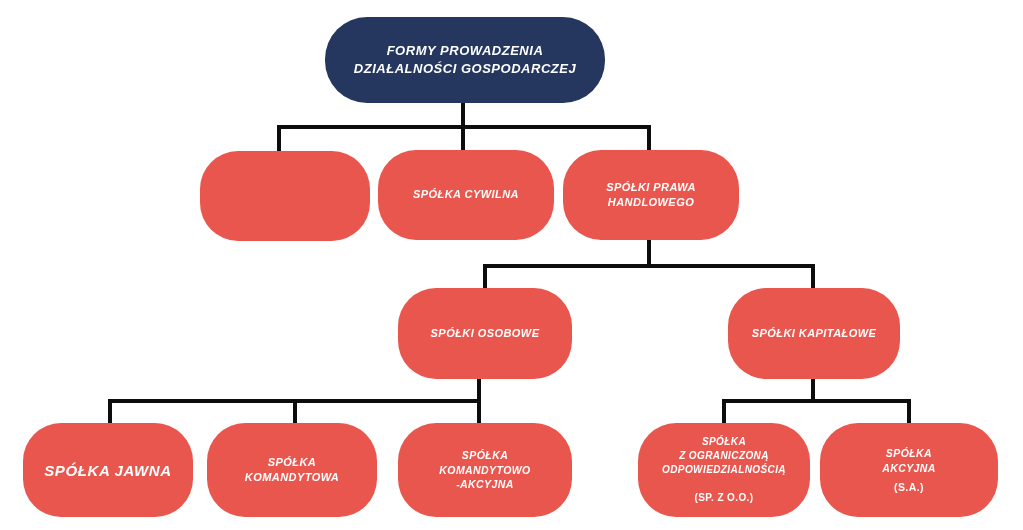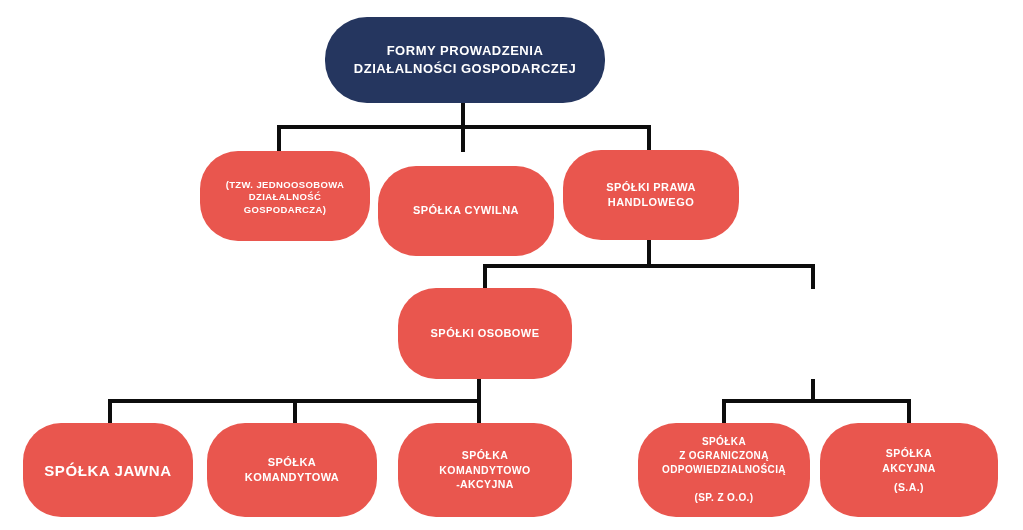--- a/index.html
+++ b/index.html
@@ -25,31 +25,31 @@
     display:flex;
     flex-direction:column;
     align-items:center;
     justify-content:center;
     text-align:center;
     font-weight:bold;
     letter-spacing:.04em;
     padding:4px 10px;
     box-sizing:border-box;
   }
-  .node .lbl{white-space:pre-line;line-height:1.4;}
+  .node .lbl{white-space:pre-line;line-height:1.4;font-style:italic;}
   .node .sub{white-space:pre-line;line-height:1.35;margin-top:4px;}
   .node-root{
     background:var(--root-bg);
     left:325px;top:17px;width:280px;height:86px;
     border-radius:42px;font-size:13px;
   }
   .node-osoba{left:200px;top:151px;width:170px;height:90px;font-size:9.5px;}
   .node-osoba .lbl{line-height:1.3;}
   .node-osoba .sub{margin-top:3px;line-height:1.3;}
-  .node-cywilna{left:378px;top:150px;width:176px;height:90px;font-size:11px;margin-top:16px;}
+  .node-cywilna{left:378px;top:150px;width:176px;height:90px;font-size:11px;}
   .node-handlowego{left:563px;top:150px;width:176px;height:90px;font-size:11px;}
   .node-osobowe{left:398px;top:288px;width:174px;height:91px;font-size:11px;}
   .node-kapitalowe{left:728px;top:288px;width:172px;height:91px;font-size:11px;}
   .node-jawna{left:23px;top:423px;width:170px;height:94px;font-size:15px;}
   .node-komandytowa{left:207px;top:423px;width:170px;height:94px;font-size:11px;}
   .node-kom-akcyjna{left:398px;top:423px;width:174px;height:94px;font-size:10.5px;}
   .node-zoo{left:638px;top:423px;width:172px;height:94px;font-size:10px;}
   .node-zoo .sub{margin-top:14px;}
   .node-akcyjna{left:820px;top:423px;width:178px;height:94px;font-size:10.5px;}
   .node-akcyjna .sub{margin-top:4px;}
@@ -99,37 +99,38 @@
   <div class="line c4-h"></div>
   <div class="line c4-d1"></div>
   <div class="line c4-d2"></div>
 
   <div class="node node-root">
     <span class="lbl">FORMY PROWADZENIA
 DZIAŁALNOŚCI GOSPODARCZEJ</span>
   </div>
 
   <div class="node node-osoba">
-    <span class="sub">(TZW. JEDNOOSOBOWA
-DZIAŁALNOŚĆ GOSPODARCZA)</span>
   </div>
 
   <div class="node node-cywilna">
     <span class="lbl">SPÓŁKA CYWILNA</span>
   </div>
 
   <div class="node node-handlowego">
     <span class="lbl">SPÓŁKI PRAWA
 HANDLOWEGO</span>
   </div>
 
   <div class="node node-osobowe">
     <span class="lbl">SPÓŁKI OSOBOWE</span>
   </div>
 
+  <div class="node node-kapitalowe">
+    <span class="lbl">SPÓŁKI KAPITAŁOWE</span>
+  </div>
 
   <div class="node node-jawna">
     <span class="lbl">SPÓŁKA JAWNA</span>
   </div>
 
   <div class="node node-komandytowa">
     <span class="lbl">SPÓŁKA
 KOMANDYTOWA</span>
   </div>
 

